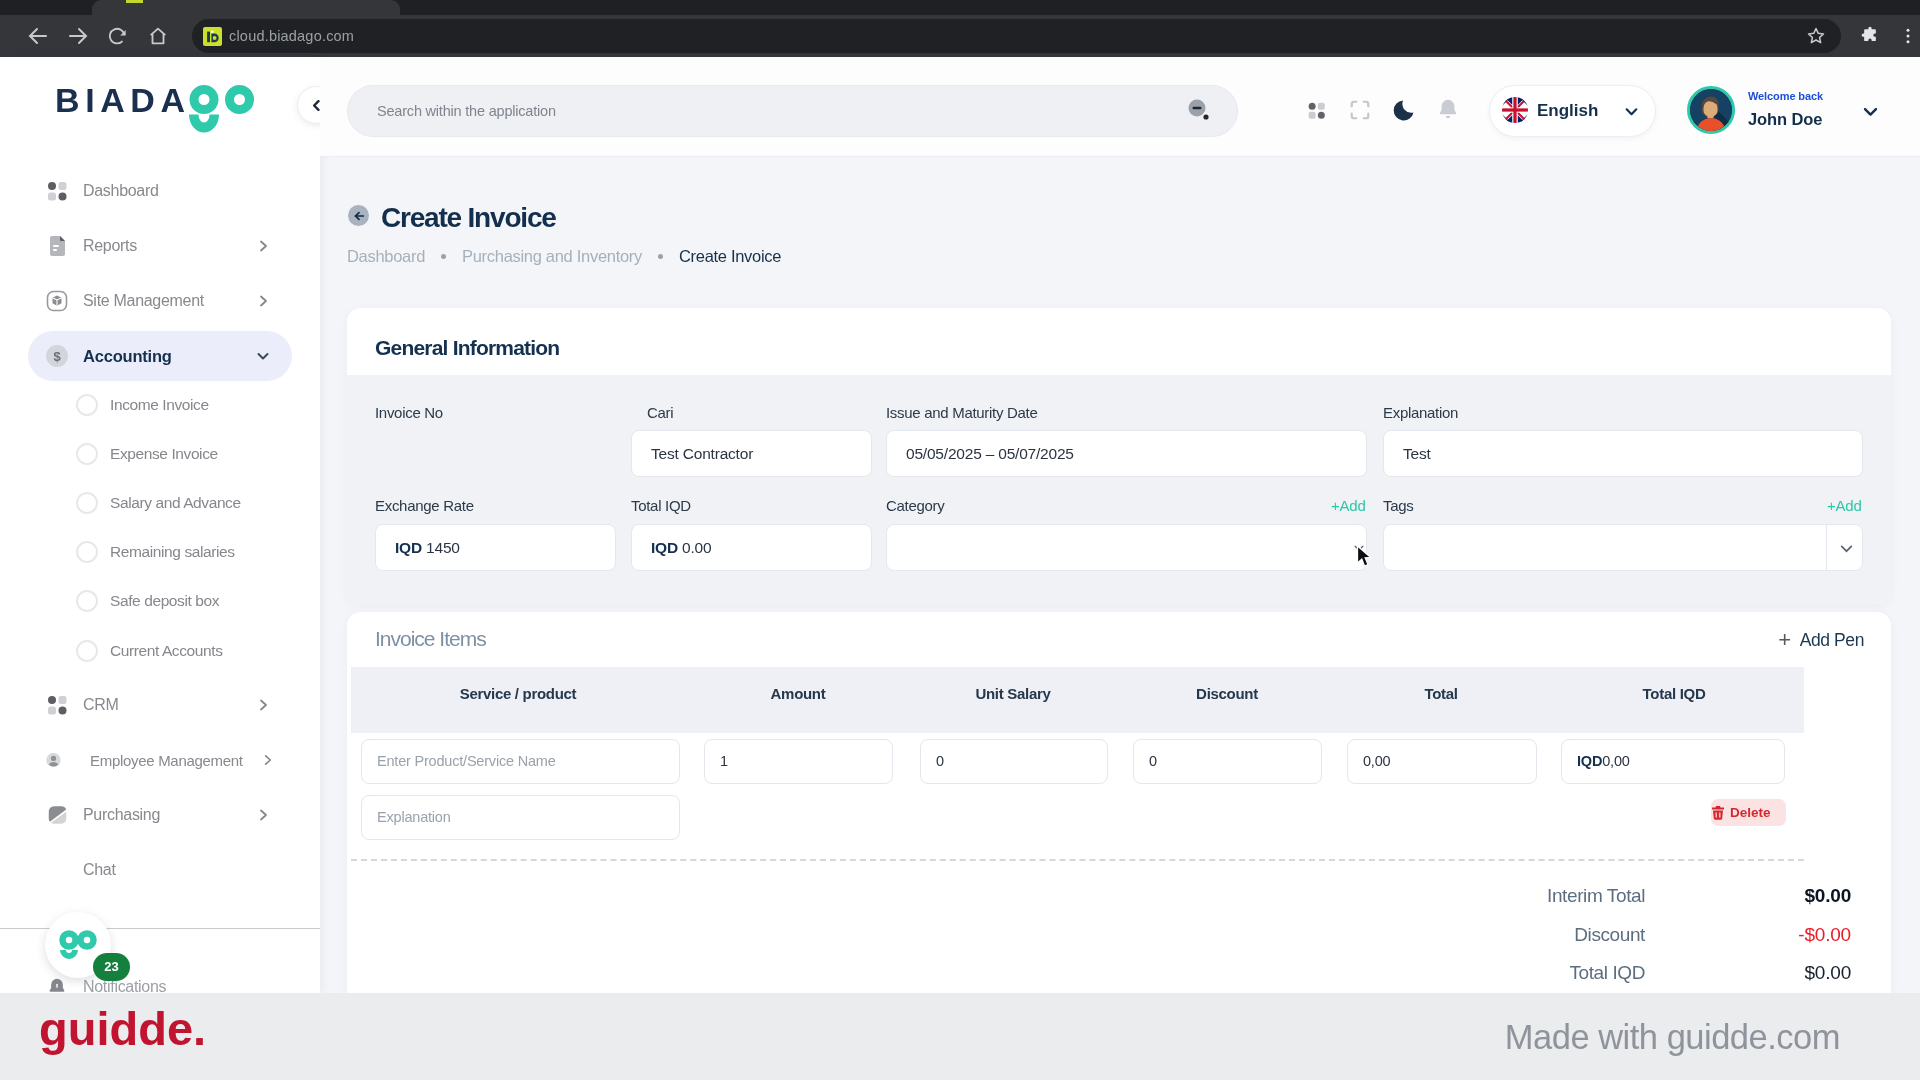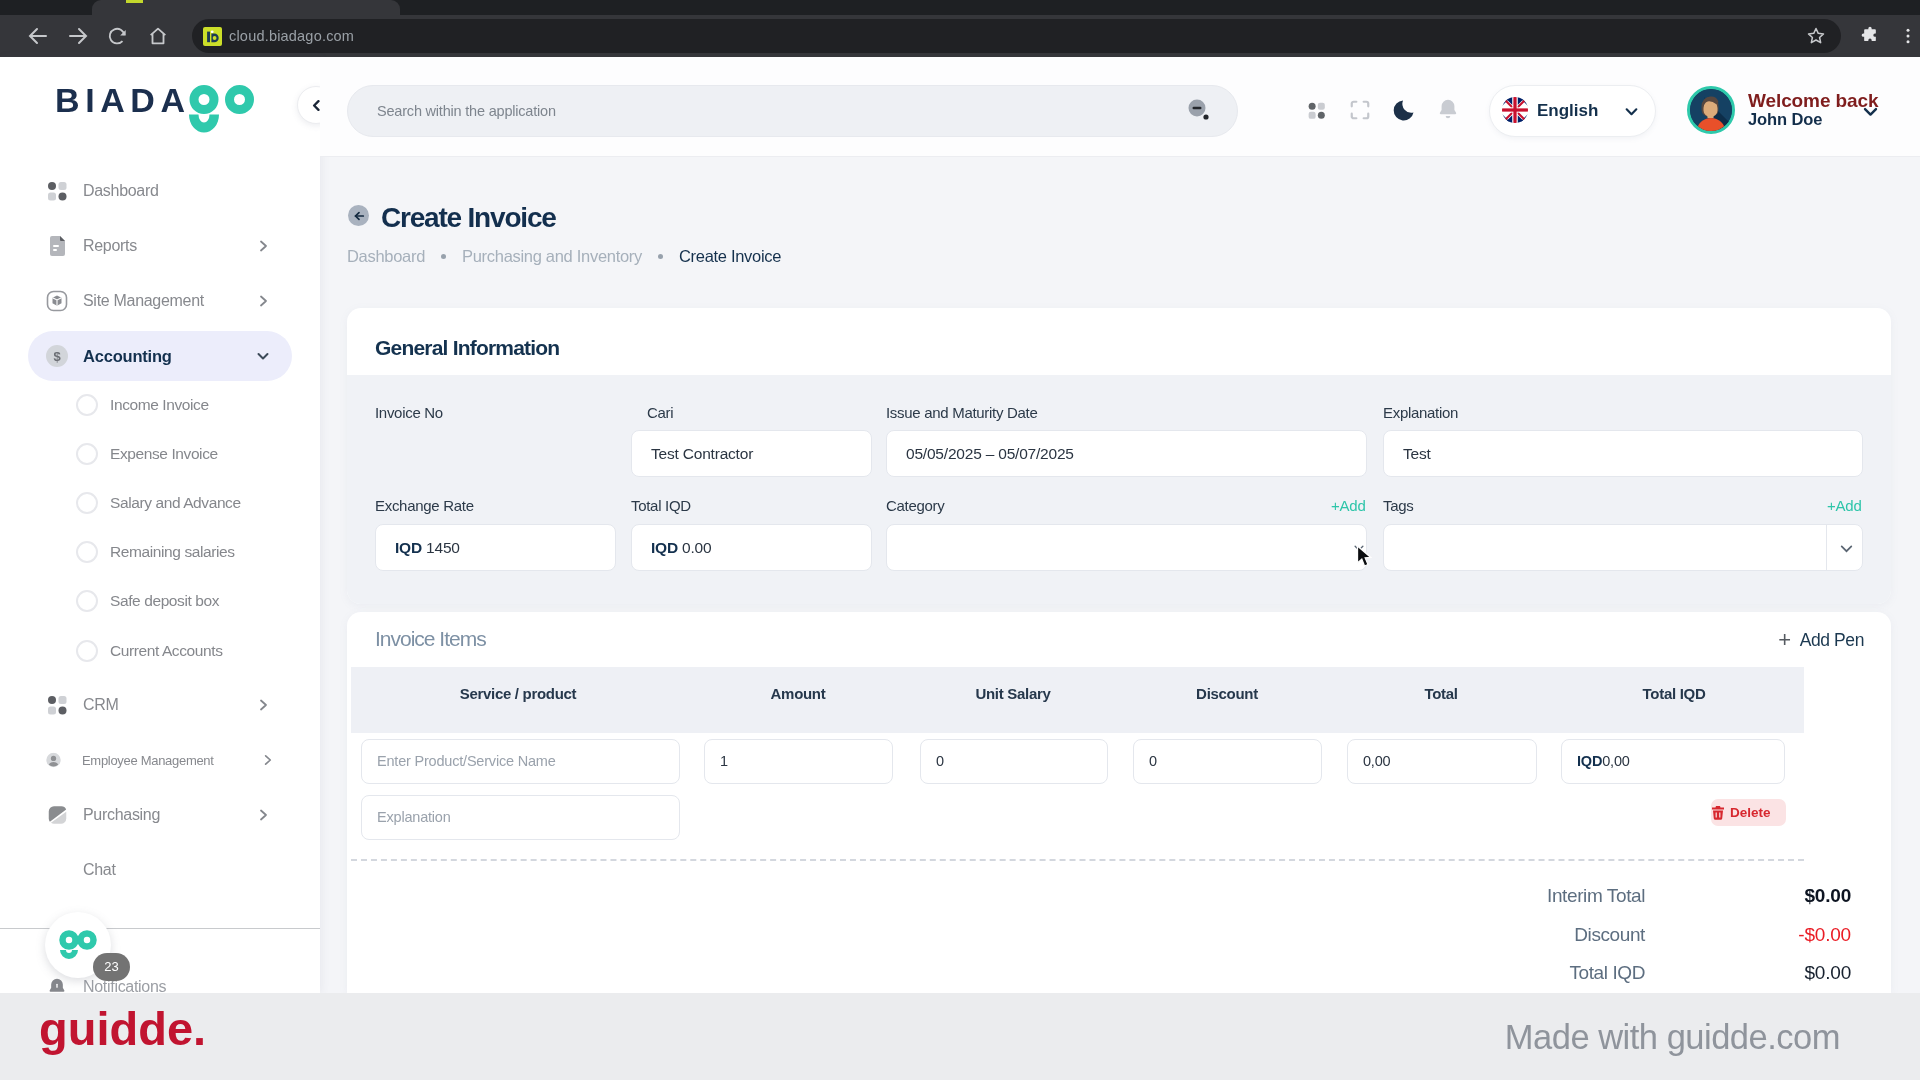--- a/index.html
+++ b/index.html
@@ -23,30 +23,30 @@
   .menu-icon { position:absolute; left:45px; top:50%; transform:translateY(-50%); width:24px; height:24px; }
   .menu-text { position:absolute; left:83px; top:50%; transform:translateY(-50%); font-size:16px; color:#87898e; letter-spacing:-0.3px; white-space:nowrap;}
   .menu-chev { position:absolute; left:256px; top:50%; transform:translateY(-50%); }
   .sub-item { position:absolute; left:16px; width:304px; height:30px;text-decoration:underline; }
   .sub-circ { position:absolute; left:60px; top:50%; transform:translateY(-50%); width:22px; height:22px; border:2.5px solid #e7e8ec; border-radius:50%; background:#fff; }
   .sub-text { position:absolute; left:94px; top:50%; transform:translateY(-50%); font-size:15.5px; color:#85878c; letter-spacing:-0.4px; white-space:nowrap;}
   #acct-pill { left:28px; top:331px; width:264px; height:50px; background:#ecedfb; border-radius:25px; }
   #collapse-btn { left:297px; top:86px; width:38px; height:38px; border-radius:50%; background:#fff; border:1px solid #ecedf0; box-shadow:0 2px 6px rgba(100,110,130,0.12); }
   #side-sep { left:0; top:928px; width:320px; height:1px; background:#c8cacd; }
   #go-bubble { left:45px; top:912px; width:66px; height:66px; border-radius:50%; background:#fff; box-shadow:0 3px 10px rgba(120,125,135,0.25); }
-  #go-badge { left:93px; top:953px; width:37px; height:28px; border-radius:14px; background:#737373; color:#fff; font-size:13px; font-weight:normal; text-align:center; line-height:28px; }
+  #go-badge { left:93px; top:953px; width:37px; height:28px; border-radius:14px; background:#15803d; color:#fff; font-size:13px; font-weight:bold; text-align:center; line-height:28px; }
   #notif { left:0; top:972px; width:320px; height:30px; }
 
   
   #topbar { left:320px; top:57px; width:1600px; height:100px; background:#fdfdfe; border-bottom:1px solid #ecedf1; }
   #searchpill { left:347px; top:85px; width:891px; height:52px; background:#eef0f4; border:1px solid #e7e9ee; border-radius:26px; }
   #searchtext { left:377px; top:85px; height:52px; line-height:52px; font-size:14.5px; letter-spacing:-0.2px; color:#7e858e; }
   #engpill { left:1489px; top:85px; width:167px; height:52px; background:#fff; border:1px solid #eceef1; border-radius:26px; box-shadow:0 2px 5px rgba(120,130,150,0.08); }
   #avatar { left:1687px; top:86px; width:48px; height:48px; border-radius:50%; background:#123a5c; border:3px solid #2ec9ab; overflow:hidden; }
-  #welcome { left:1748px; top:90px; font-size:19px; font-weight:bold; letter-spacing:-0.1px; color:#7f1d1d;text-align:right; }
+  #welcome { left:1748px; top:90px; font-size:11px; font-weight:bold; letter-spacing:-0.1px; color:#1d4ed8;text-align:right; }
   #johndoe { left:1748px; top:110px; font-size:16.5px; font-weight:bold; letter-spacing:-0.1px; color:#132e4b; }
 
   
   #backcirc { left:348px; top:205px; width:21px; height:21px; border-radius:50%; background:#a9b2bf; }
   #pagetitle { left:381px; top:202px; font-size:28px; font-weight:800; color:#132f4e; letter-spacing:-1.2px; }
   #breadcrumb { left:347px; top:247px; font-size:16.5px; letter-spacing:-0.3px; color:#a6b0bb; }
   #breadcrumb b { color:#15314d; font-weight:normal; }
   .bcdot { display:inline-block; width:5px; height:5px; border-radius:50%; background:#97a1ac; vertical-align:middle; margin:0 16px 2px 16px; }
 
   
@@ -215,21 +215,21 @@
   <svg class="menu-chev" width="14" height="14" viewBox="0 0 14 14" fill="none" stroke="#84878d" stroke-width="1.8" stroke-linecap="round" stroke-linejoin="round">
       <path d="M5 2.5 L10 7 L5 11.5"></path>
     </svg>
 </div>
 <div class="abs menu-item" style="top:743px">
   <svg class="menu-icon" style="width:15px;height:15px;left:46px" viewBox="0 0 24 24">
       <circle cx="12" cy="12" r="11.5" fill="#d7d9dc"></circle>
       <circle cx="12" cy="9.5" r="4.2" fill="#8f9194"></circle>
       <path d="M4.5 19.5 a8 6.5 0 0 1 15 0 a11.5 11.5 0 0 1 -15 0 z" fill="#8f9194"></path>
     </svg>
-  <div class="menu-text" style="left:82px;font-size:13px">Employee Management</div>
+  <div class="menu-text" style="left:90px;font-size:15px">Employee Management</div>
   <svg class="menu-chev" style="left:261px" width="13" height="13" viewBox="0 0 14 14" fill="none" stroke="#84878d" stroke-width="1.8" stroke-linecap="round" stroke-linejoin="round">
       <path d="M5 2.5 L10 7 L5 11.5"></path>
     </svg>
 </div>
 <div class="abs menu-item" style="top:798px">
   <svg class="menu-icon" style="width:21px;height:21px;left:47px" viewBox="0 0 24 24">
       <path d="M21.9 5.6 A6 6 0 0 0 16 2 H8 A6 6 0 0 0 2 8 v8 a6 6 0 0 0 1.3 3.7 z" fill="#8a8c8f"></path>
       <path d="M22 8.3 V16 a6 6 0 0 1 -6 6 H8 a6 6 0 0 1 -3.5 -1.15 z" fill="#d3d4d6"></path>
     </svg>
   <div class="menu-text">Purchasing</div>

